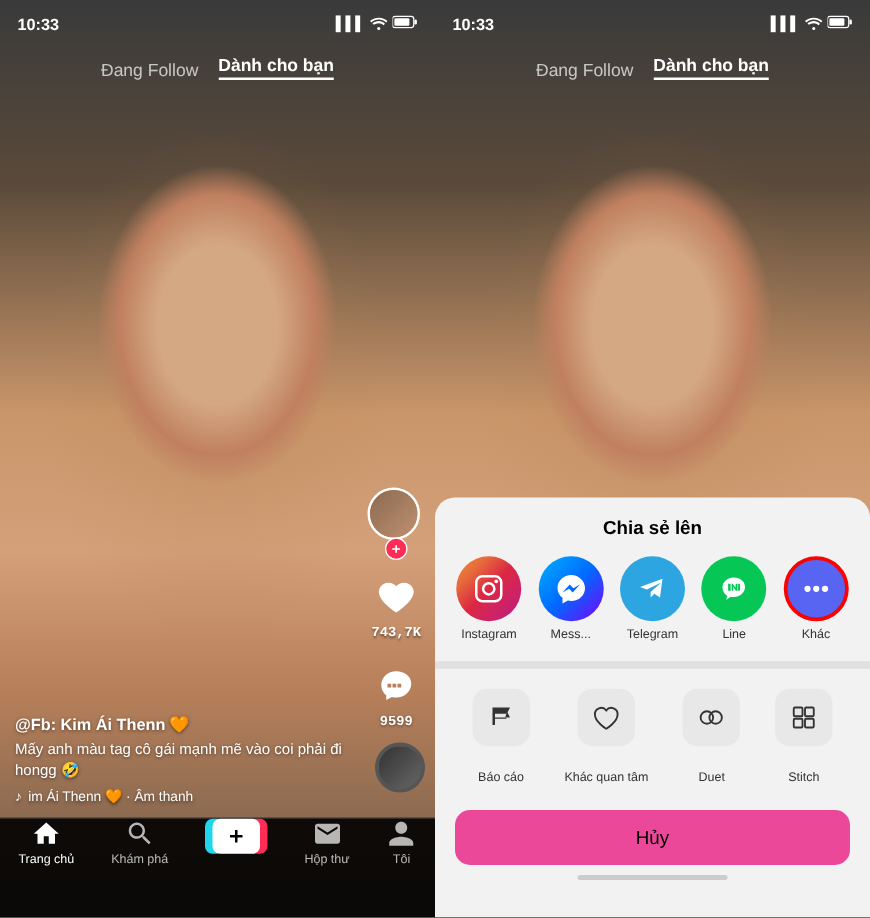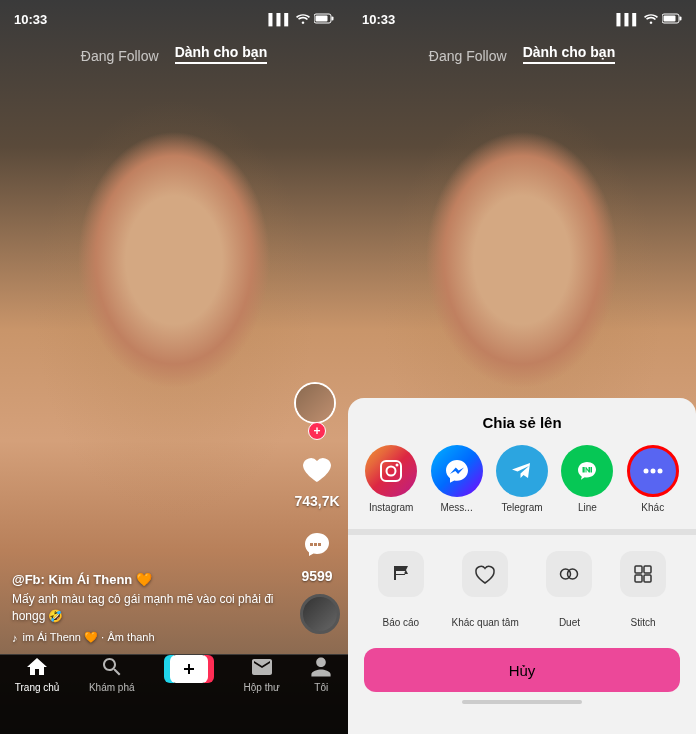--- a/index.html
+++ b/index.html
@@ -140,23 +140,24 @@
     .action-icon-wrap {
       width: 40px;
       height: 40px;
       display: flex;
       align-items: center;
       justify-content: center;
     }
 
     .action-count {
       color: #fff;
-      font-size: 14px;
+      font-size: 11px;
       font-weight: 600;
       text-shadow: 0 1px 2px rgba(0,0,0,0.5);
+      font-family: Liberation Mono, monospace;
     }
 
     
     .share-btn-highlight {
       border: 2px solid red;
       border-radius: 4px;
       padding: 2px;
     }
 
     

